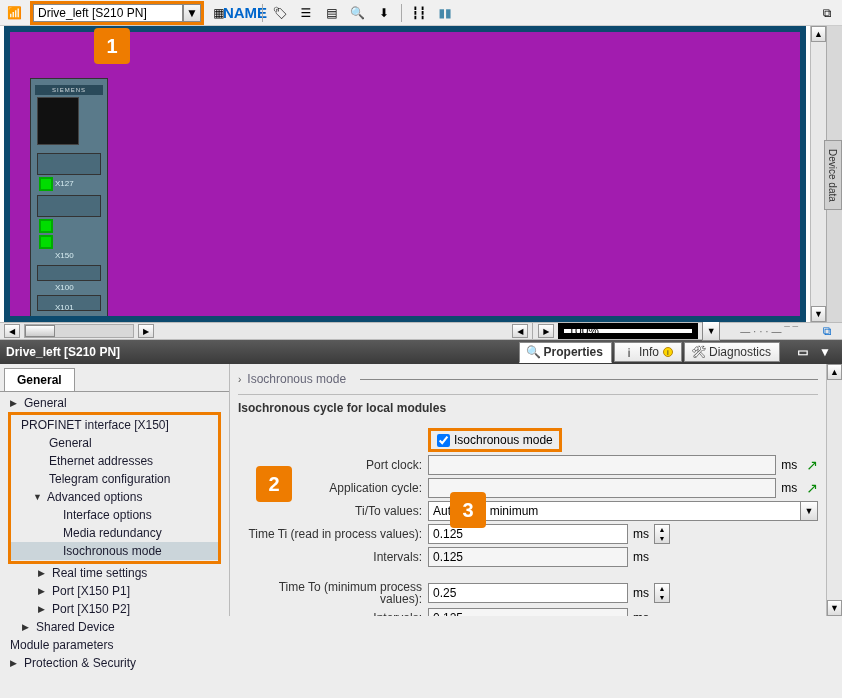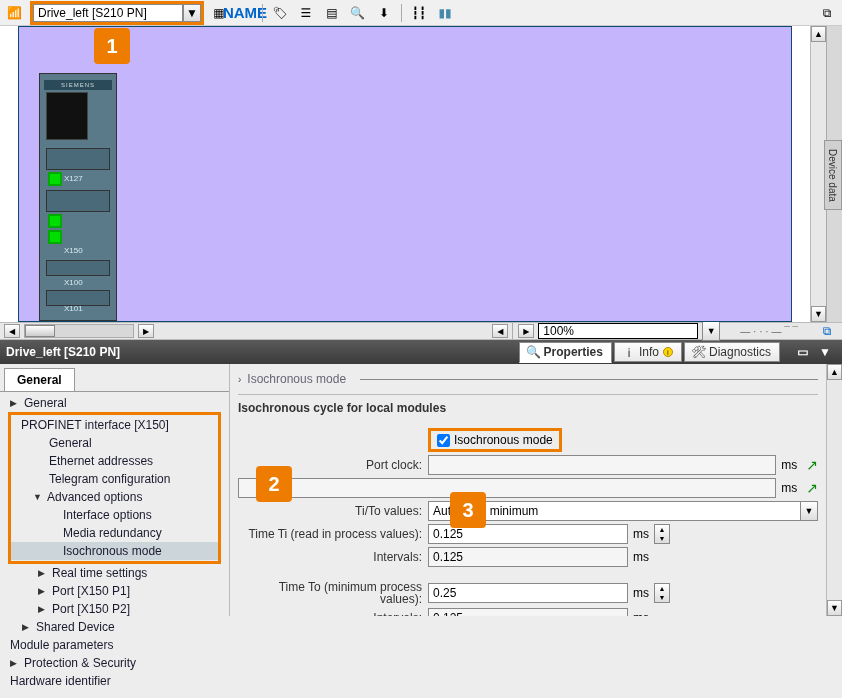--- a/index.html
+++ b/index.html
@@ -7,39 +7,39 @@
 
 .toolbar { background: #f0f0f0; height: 26px; display: flex; align-items: center; padding: 2px 4px; gap: 4px; border-bottom: 1px solid #ccc; }
 .dropdown-main { display: flex; align-items: center; border: 3px solid #ee7c00; padding: 0; background: #fff; }
 .dropdown-arrow { width: 18px; height: 18px; background: linear-gradient(#f8f8f8,#ddd); border: 1px solid #888; display: flex; align-items: center; justify-content: center; }
 .tb-icon { width: 22px; height: 22px; border: 1px solid transparent; display: inline-flex; align-items: center; justify-content: center; cursor: pointer; }
 .tb-sep { width: 1px; height: 18px; background: #aaa; margin: 0 2px; }
 
 .callout { position: absolute; background: #ee7c00; color: #fff; font-size: 20px; font-weight: bold; width: 36px; height: 36px; display: flex; align-items: center; justify-content: center; border-radius: 4px; z-index: 100; }
 
 .main-area { display: flex; height: 296px; background: #fff; position: relative; }
-.canvas { flex: 1; background: #c4b5fd; position: relative; overflow: hidden; border: 1px solid #0c4a6e; margin: 0 18px; }
+.canvas { flex: 1; background: #a21caf; position: relative; overflow: hidden; border: 6px solid #0c4a6e; margin: 0 4px; }
 .device { position: absolute; left: 20px; top: 46px; width: 78px; height: 248px; background: #5a7a8a; border: 1px solid #333; }
 .device-top { position: absolute; top: 6px; left: 4px; width: 68px; height: 10px; background: #2a4a5a; color: #cfd8dc; font-size: 6px; text-align: center; line-height: 10px; letter-spacing: 1px; }
 .device-screen { position: absolute; top: 18px; left: 6px; width: 42px; height: 48px; background: #111; border: 1px solid #444; }
 .device-slot { position: absolute; left: 6px; width: 64px; height: 22px; background: #4a6a7a; border: 1px solid #333; }
 .device-port { position: absolute; width: 14px; height: 14px; background: #0d0; border: 2px solid #0a0; }
 .device-label { position: absolute; left: 24px; color: #d6ebf0; font-size: 8px; }
 
 .scroll-v { width: 16px; background: #e8e8e8; border-left: 1px solid #bbb; display: flex; flex-direction: column; }
 .scroll-btn { height: 16px; background: linear-gradient(#fff,#ddd); border: 1px solid #999; display: flex; align-items: center; justify-content: center; font-size: 9px; }
 .scroll-track { flex: 1; background: #e8e8e8; }
 
 .side-tab { position: absolute; right: 0; top: 140px; width: 18px; height: 70px; background: #d0d0d0; border: 1px solid #999; writing-mode: vertical-lr; text-align: center; font-size: 10px; padding: 4px 2px; color: #333; }
 
 .hscroll-row { height: 18px; background: #e8e8e8; display: flex; align-items: center; border-top: 1px solid #bbb; border-bottom: 1px solid #bbb; padding: 0 4px; gap: 4px; }
 .hscroll-btn { width: 16px; height: 14px; border: 1px solid #999; background: linear-gradient(#fff,#ddd); display: flex; align-items: center; justify-content: center; font-size: 8px; }
 .hscroll-track { width: 110px; height: 14px; background: #d8d8d8; border: 1px solid #aaa; position: relative; }
 .hscroll-thumb { position: absolute; left: 0; top: 0; width: 30px; height: 12px; background: linear-gradient(#fff,#ccc); border: 1px solid #888; }
-.zoom-sel { border: 1px solid #000000; height: 16px; width: 160px; background: #fff; padding: 0 4px; }
+.zoom-sel { border: 6px solid #000000; height: 16px; width: 140px; background: #fff; padding: 0 4px; }
 .mini-sep { width: 2px; height: 16px; border-left: 1px solid #aaa; }
 
 .title-bar { background: linear-gradient(#5a5a5a,#3a3a3a); color: #fff; height: 24px; display: flex; align-items: center; padding: 0 6px; font-weight: bold; font-size: 12px; }
 .title-bar .spacer { flex: 1; }
 .tab-btn { background: linear-gradient(#fdfdfd,#e8e8e8); color: #333; border: 1px solid #888; height: 20px; padding: 0 8px; display: flex; align-items: center; gap: 4px; margin-left: 2px; cursor: pointer; font-weight: normal; }
 .tab-btn.active { background: #fff; font-weight: bold; border-bottom: 1px solid #fff; height: 21px; }
 .tab-icon { width: 12px; height: 12px; display: inline-flex; align-items: center; justify-content: center; }
 .info-dot { width: 10px; height: 10px; background: #ffd700; border: 1px solid #b8860b; border-radius: 50%; font-size: 8px; color: #333; display: flex; align-items: center; justify-content: center; }
 
 .lower { display: flex; height: 252px; background: #ededed; }
@@ -108,21 +108,21 @@
       <div class="device-slot" style="top:74px"></div>
       <div class="device-port" style="top:98px;left:8px"></div>
       <div class="device-label" style="top:100px">X127</div>
       <div class="device-slot" style="top:116px"></div>
       <div class="device-port" style="top:140px;left:8px"></div>
       <div class="device-port" style="top:156px;left:8px"></div>
       <div class="device-label" style="top:172px">X150</div>
       <div class="device-slot" style="top:186px;height:16px"></div>
       <div class="device-label" style="top:204px">X100</div>
       <div class="device-slot" style="top:216px;height:16px"></div>
-      <div class="device-label" style="top:230px">X101</div>
+      <div class="device-label" style="top:224px">X101</div>
     </div>
   </div>
   <div class="scroll-v">
     <div class="scroll-btn">▲</div>
     <div class="scroll-track"></div>
     <div class="scroll-btn">▼</div>
   </div>
   <div style="width:16px;background:#d8d8d8;border-left:1px solid #aaa"></div>
 </div>
 
@@ -218,23 +218,20 @@
           <span class="expander">▶</span>
           <span>Shared Device</span>
         </div>
       <div class="tree-item l1">
           <span>Module parameters</span>
         </div>
       <div class="tree-item l1">
           <span class="expander">▶</span>
           <span>Protection &amp; Security</span>
         </div>
-      <div class="tree-item l1">
-          <span>Hardware identifier</span>
-        </div>
     </div>
   </div>
 
   <div class="right-panel">
     <div class="form-area">
       <div class="crumb">
         <span class="crumb-sep">›</span>
         <span class="crumb-link">Isochronous mode</span>
         <span style="flex:1;border-bottom:1px solid #888;margin-left:8px"></span>
       </div>
@@ -249,20 +246,21 @@
       </div>
 
       <div class="form-row">
         <div class="form-label">Port clock:</div>
         <input class="txt-input readonly" readonly="" value="" style="">
         <span class="unit">ms</span>
         <span class="arrow-up">↗</span>
       </div>
 
       <div class="form-row">
+        <div class="form-label">Application cycle:</div>
         <input class="txt-input readonly" readonly="" value="" style="">
         <span class="unit">ms</span>
         <span class="arrow-up">↗</span>
       </div>
 
       <div class="form-row">
         <div class="form-label">Ti/To values:</div>
         <div class="combo">
           <input class="txt-input" value="Automatic minimum" style="">
           <span class="combo-btn">▼</span>

